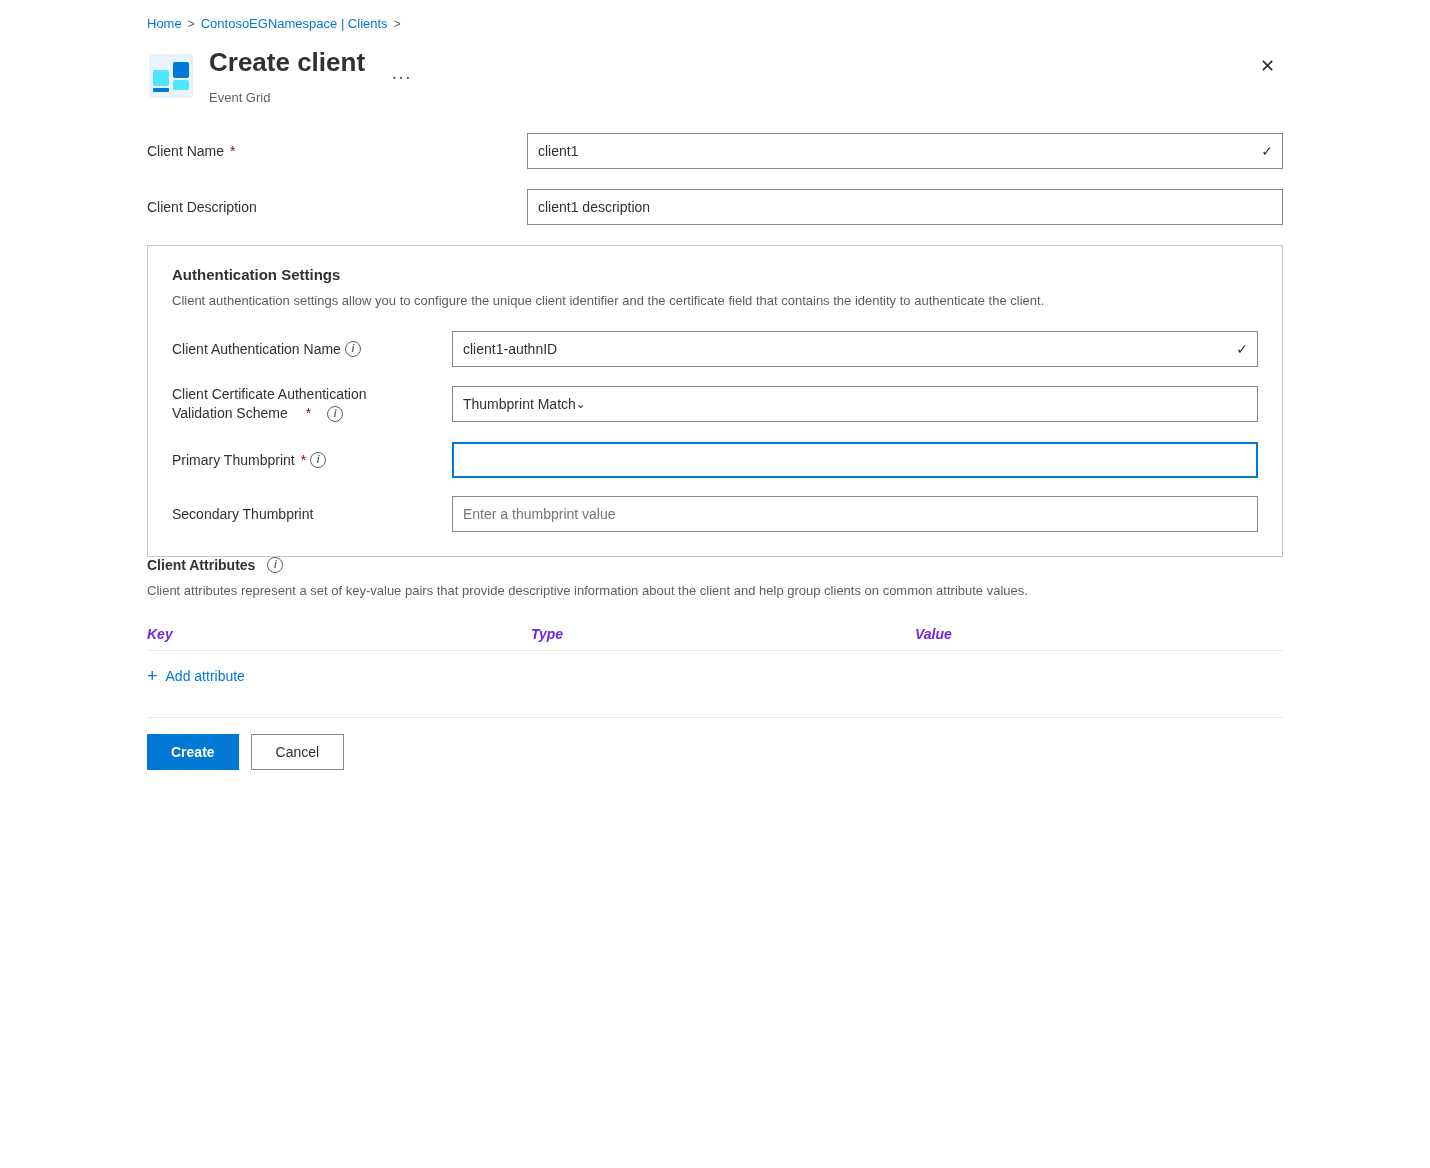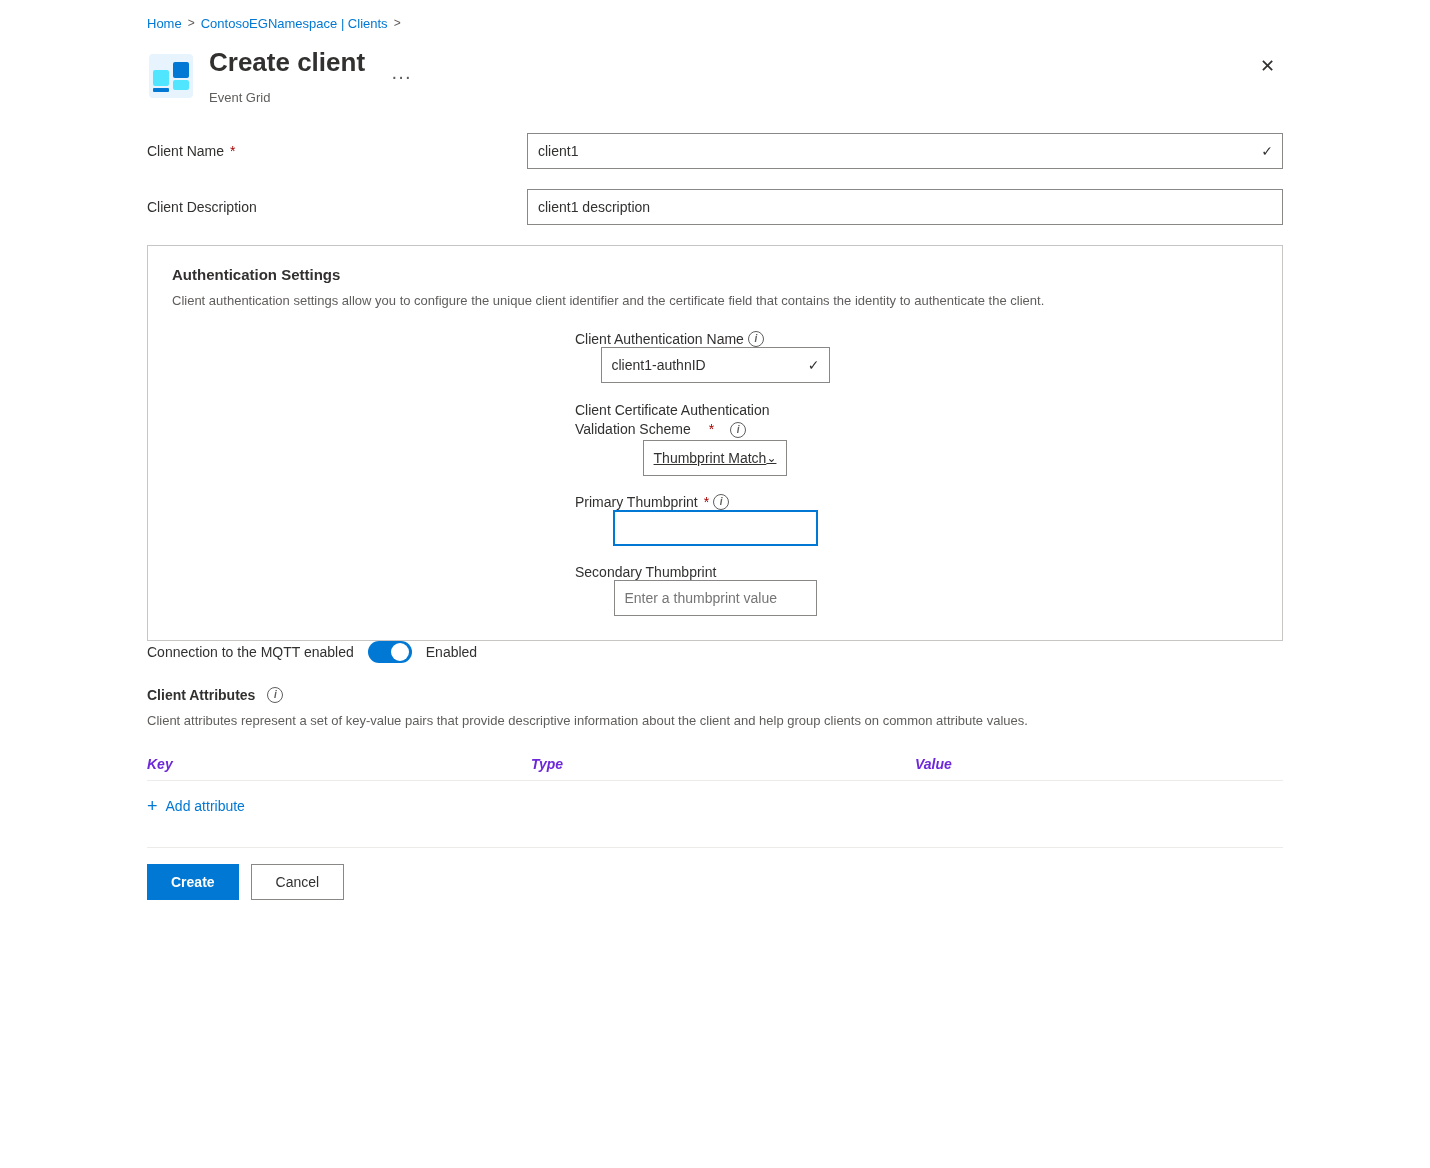--- a/index.html
+++ b/index.html
@@ -15,21 +15,21 @@
 
     .page-container {
       max-width: 1200px;
       margin: 0 auto;
       padding: 16px 32px 40px 32px;
     }
 
     
     .breadcrumb {
       display: flex;
-      align-items: flex-start;
+      align-items: flex-end;
       gap: 6px;
       font-size: 13px;
       color: #0078d4;
       margin-bottom: 16px;
     }
     .breadcrumb a {
       color: #0078d4;
       text-decoration: none;
     }
     .breadcrumb-separator {
@@ -187,21 +187,20 @@
     .auth-settings-desc {
       font-size: 13px;
       color: #605e5c;
       line-height: 1.5;
       margin-bottom: 20px;
     }
     .auth-form-row {
       display: flex;
       align-items: center;
       margin-bottom: 18px;
-      flex-direction: column;
     }
     .auth-form-row:last-child {
       margin-bottom: 0;
     }
     .auth-label {
       width: 280px;
       min-width: 280px;
       font-size: 14px;
       color: #323130;
       display: flex;
@@ -212,21 +211,20 @@
     .auth-label-multiline {
       width: 280px;
       min-width: 280px;
       font-size: 14px;
       color: #323130;
       flex-shrink: 0;
       line-height: 1.4;
     }
     .auth-control {
       flex: 1;
-      text-decoration: underline;
     }
 
     
     .mqtt-row {
       display: flex;
       align-items: center;
       gap: 14px;
       margin-bottom: 24px;
     }
     .mqtt-label {
@@ -438,27 +436,20 @@
     <div class="auth-form-row">
       <div class="auth-label">
         <span>Secondary Thumbprint</span>
       </div>
       <div class="auth-control">
         <input class="input-field" type="text" placeholder="Enter a thumbprint value" style="">
       </div>
     </div>
   </div>
 
-  <div class="mqtt-row">
-    <span class="mqtt-label">Connection to the MQTT enabled</span>
-    <div class="toggle-switch">
-      <div class="toggle-thumb"></div>
-    </div>
-    <span class="toggle-enabled-label">Enabled</span>
-  </div>
 
   <div class="client-attrs-section">
     <div class="client-attrs-title">
       <span>Client Attributes</span>
       <span class="info-icon" title="Information">i</span>
     </div>
     <div class="client-attrs-desc">Client attributes represent a set of key-value pairs that provide descriptive information about the client and help group clients on common attribute values.</div>
 
     <div class="attrs-table-header">
       <div class="attrs-col-header">Key</div>

